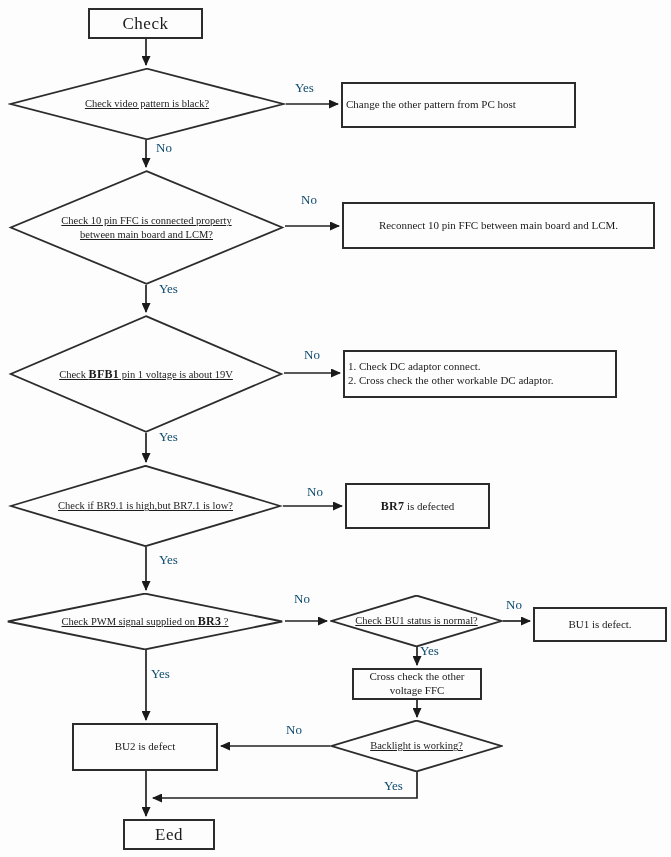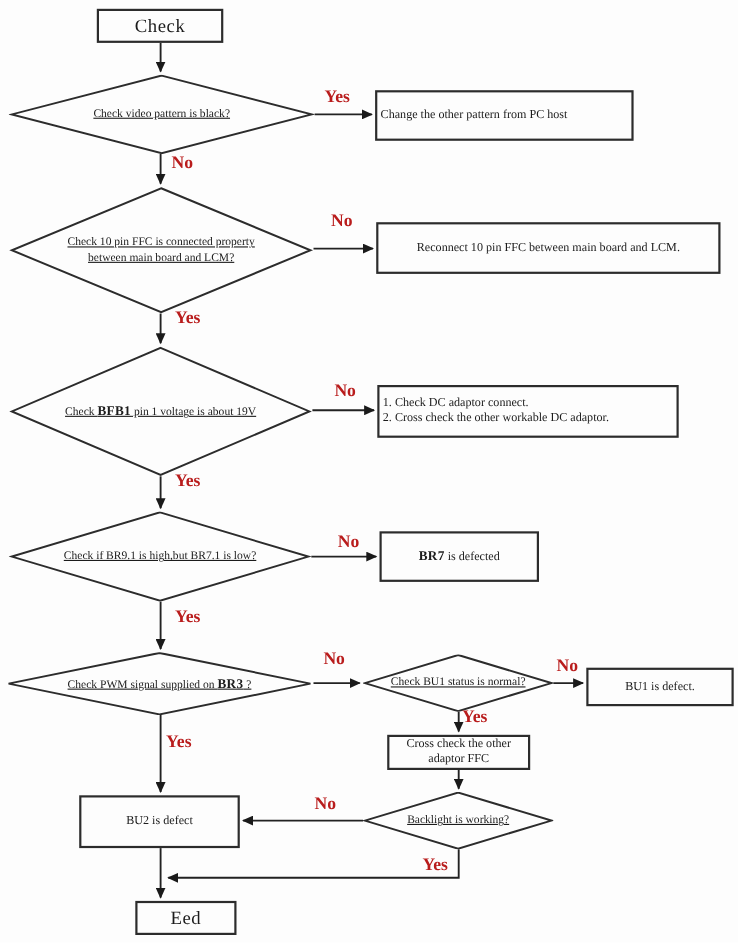--- a/index.html
+++ b/index.html
@@ -21,21 +21,21 @@
   .terminal { font-size:17px; letter-spacing:0.5px; }
 
   .diamond { background:transparent; }
   .diamond svg.shape { position:absolute; left:0; top:0; width:100%; height:100%; }
   .diamond .txt { position:relative; z-index:1; font-size:10.5px; line-height:1.25; padding:0 26px;text-decoration:underline; }
   .d-wide .txt { padding:0 40px; }
 
   .lines span { display:block; }
   b { font-size:12px; letter-spacing:0.3px; }
 
-  .edge-label { position:absolute; z-index:3; font-size:16px; color:#b91c1c;font-weight:bold; }
+  .edge-label { position:absolute; z-index:3; font-size:13px; color:#0c4a6e; }
 </style>
 </head>
 <body>
 
 <div class="canvas">
 
   <svg class="wires" width="671" height="857">
     <defs>
       <marker id="ah" markerWidth="11" markerHeight="9" refX="9" refY="4.5" orient="auto" markerUnits="userSpaceOnUse">
         <path d="M0,0 L10,4.5 L0,9 z" fill="#1a1a1a"></path>
@@ -128,21 +128,21 @@
     <span class="txt" style="padding:0 14px;">Check BU1 status is normal?</span>
   </div>
 
   <div class="node rect" style="left:533px; top:607px; width:134px; height:35px;">
     <span>BU1 is defect.</span>
   </div>
 
   <div class="node rect" style="left:352px; top:668px; width:130px; height:32px;">
     <span class="lines">
       <span>Cross check the other</span>
-      <span>adaptor FFC</span>
+      <span>voltage FFC</span>
     </span>
   </div>
 
   <div class="node diamond" style="left:330px; top:720px; width:173px; height:52px;">
     <svg class="shape" viewBox="0 0 100 100" preserveAspectRatio="none">
       <polygon points="50,1 99,50 50,99 1,50" fill="#fdfdfd" stroke="#2c2c2c" stroke-width="1.8" vector-effect="non-scaling-stroke"></polygon>
     </svg>
     <span class="txt" style="padding:0 14px;">Backlight is working?</span>
   </div>
 

